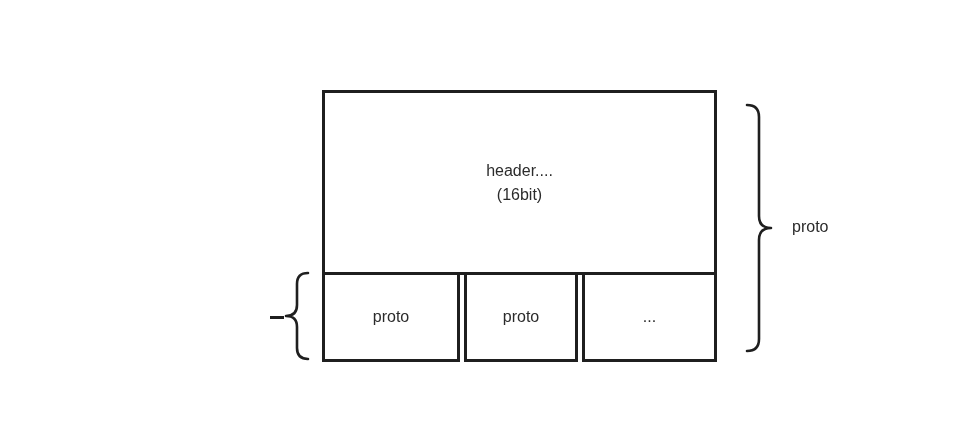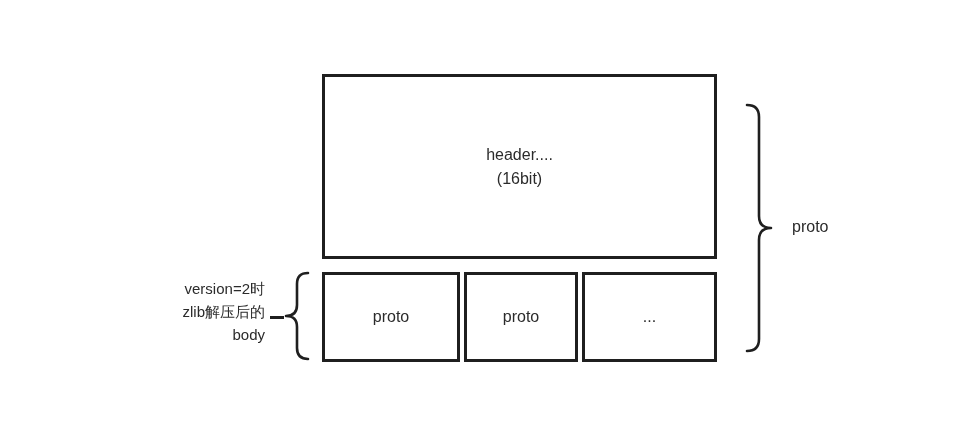--- a/index.html
+++ b/index.html
@@ -14,21 +14,21 @@
     font-family: "Liberation Sans", "DejaVu Sans", sans-serif;
     color: var(--text);
     overflow: hidden;
   }
   .stage {
     position: relative;
     width: 969px; height: 424px;
   }
   .header-box {
     position: absolute;
-    left: 322px; top: 74px;
+    left: 322px; top: 90px;
     width: 395px; height: 185px;
     border: 3px solid var(--stroke);
     display: flex;
     flex-direction: column;
     align-items: center;
     justify-content: center;
     font-size: 16px;
     line-height: 24px;
     text-align: center;
   }
@@ -94,25 +94,20 @@
       <span>proto</span>
     </div>
     <div class="body-cell c1">
       <span>proto</span>
     </div>
     <div class="body-cell c2">
       <span>...</span>
     </div>
   </div>
 
-  <div class="left-label">
-    <div>version=2时</div>
-    <div>zlib解压后的</div>
-    <div>body</div>
-  </div>
   <div class="left-tick"></div>
 
   <svg class="brace" style="left:284px; top:271px;" width="26" height="90" viewBox="0 0 26 90">
     <path d="M 24,2 Q 13,2 13,13 L 13,34 Q 13,45 2,45 Q 13,45 13,56 L 13,77 Q 13,88 24,88"></path>
   </svg>
 
   <svg class="brace" style="left:745px; top:103px;" width="28" height="250" viewBox="0 0 28 250">
     <path d="M 2,2 Q 14,2 14,14 L 14,113 Q 14,125 26,125 Q 14,125 14,137 L 14,236 Q 14,248 2,248"></path>
   </svg>
 

